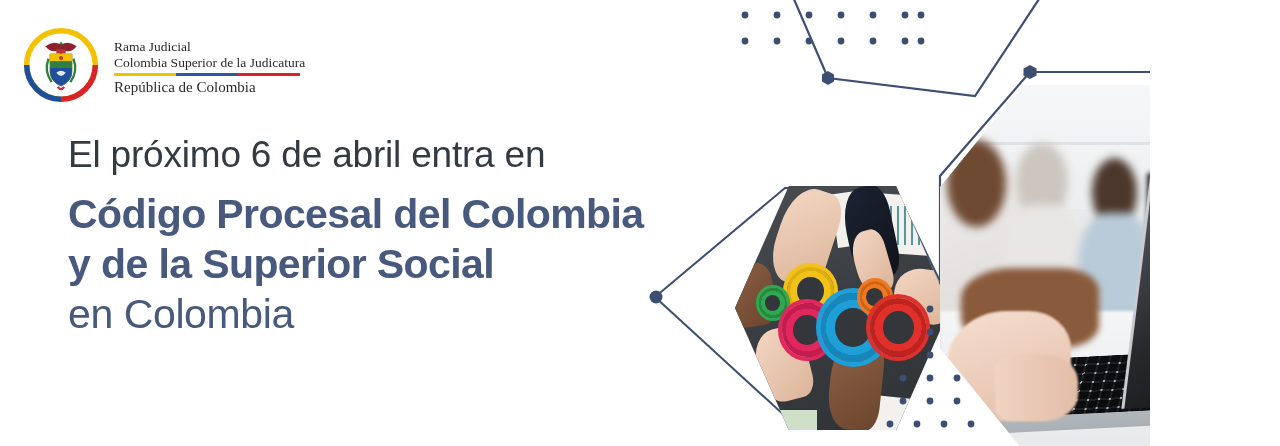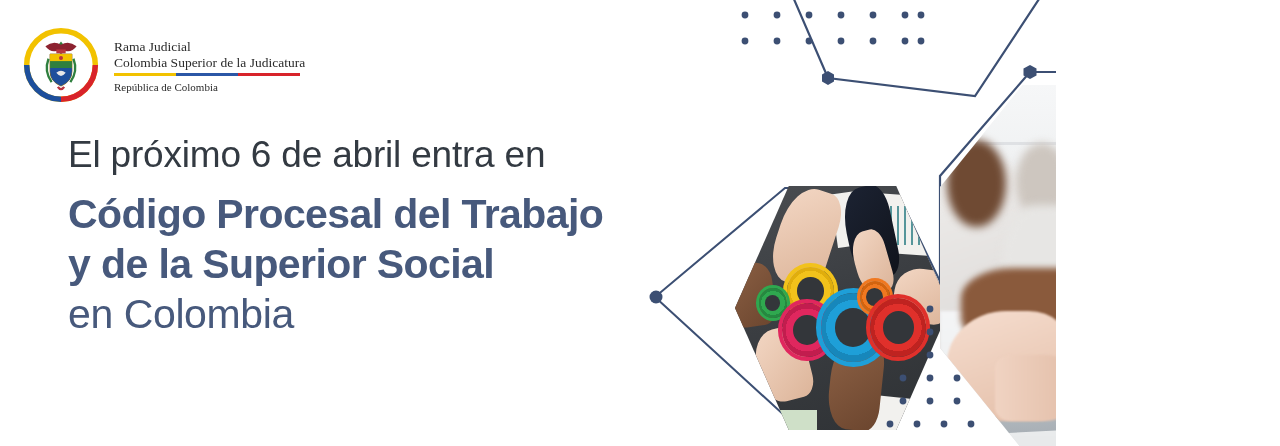--- a/index.html
+++ b/index.html
@@ -2,36 +2,36 @@
 <html><head>
 <meta charset="utf-8">
 <style>
   html,body{margin:0;padding:0;}
   body{
     width:1280px;height:446px;overflow:hidden;
     background:#ffffff;
     font-family:"Liberation Sans", sans-serif;
     position:relative;
   }
-  #banner{position:absolute;inset:0;width:1056px;height:446px;background:#fff;overflow:hidden;}
+  #banner{position:absolute;inset:0;width:1150px;height:446px;background:#fff;overflow:hidden;}
 
   
   .deco{position:absolute;top:0;left:0;width:1280px;height:446px;pointer-events:none;}
 
   
   #logo-block{position:absolute;left:22px;top:26px;display:flex;align-items:center;}
   #logo-emblem{width:78px;height:78px;position:relative;flex:0 0 auto;}
   #logo-text{margin-left:14px;padding-top:4px;}
   .logo-line{
     font-family:"Liberation Serif", serif;
     color:#2b2b2b;font-size:13.5px;line-height:15.5px;white-space:nowrap;
   }
   #logo-rule{width:186px;height:2.5px;margin:3px 0 4px 0;
     background:linear-gradient(to right,#f2c200 0 33.3%,#2b57a6 33.3% 66.6%,#d8232a 66.6% 100%);}
-  .logo-line.rep{font-size:11px;}
+  .logo-line.rep{font-size:15px;}
 
   
   #headline{position:absolute;left:68px;top:132px;width:640px;}
   .lead{
     font-size:37px;line-height:45px;font-weight:300;color:#333a42;
     letter-spacing:-0.2px;
   }
   .big{
     font-size:41px;line-height:50px;font-weight:bold;color:#47597c;
     letter-spacing:-0.6px;margin-top:12px;
@@ -276,18 +276,18 @@
     <div id="logo-text">
       <div class="logo-line">Rama Judicial</div>
       <div class="logo-line">Colombia Superior de la Judicatura</div>
       <div id="logo-rule"></div>
       <div class="logo-line rep">República de Colombia</div>
     </div>
   </div>
 
   <div id="headline">
     <div class="lead">El próximo 6 de abril entra en</div>
-    <div class="big">Código Procesal del Trabajo</div>
+    <div class="big">Código Procesal del Colombia</div>
     <div class="big" style="margin-top:0">y de la Superior Social</div>
     <div id="line-colombia">en Colombia</div>
   </div>
 
 </div>
 
 </body></html>

